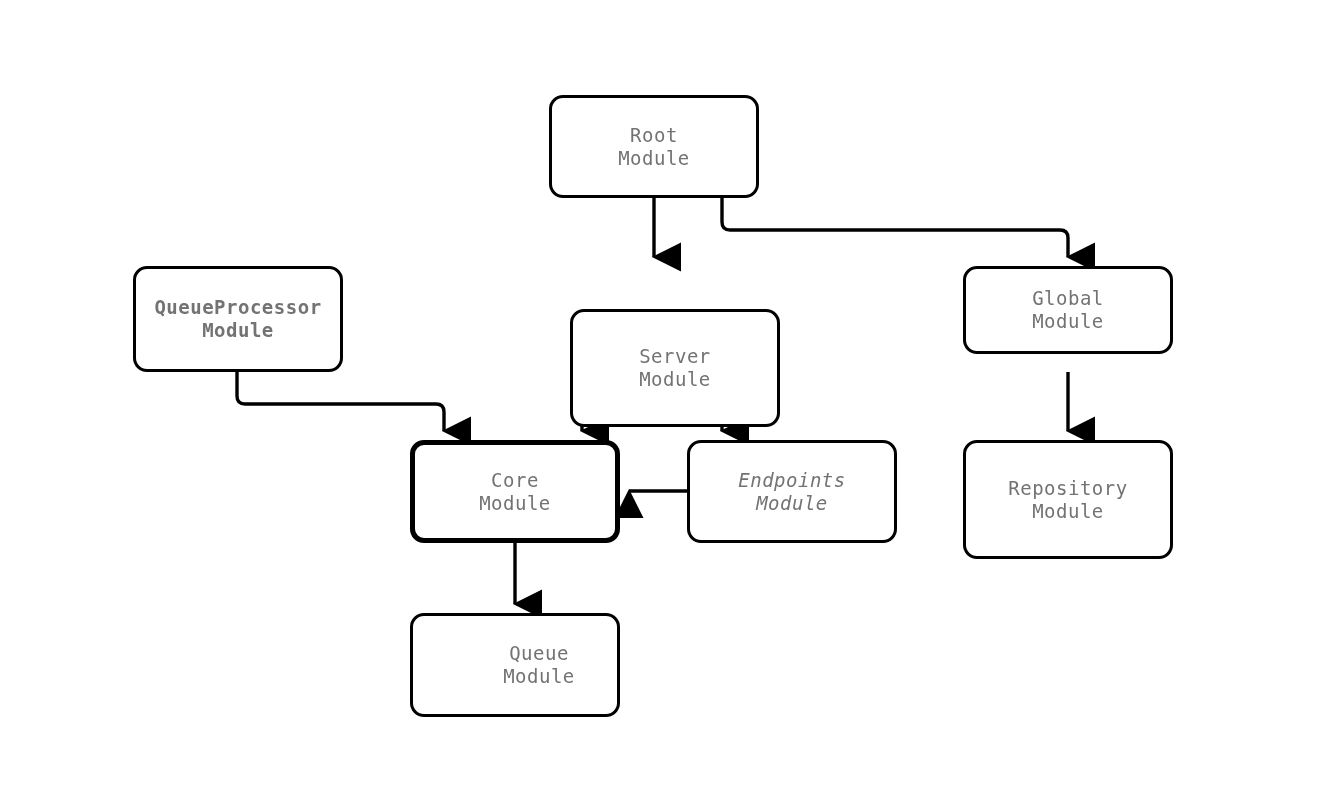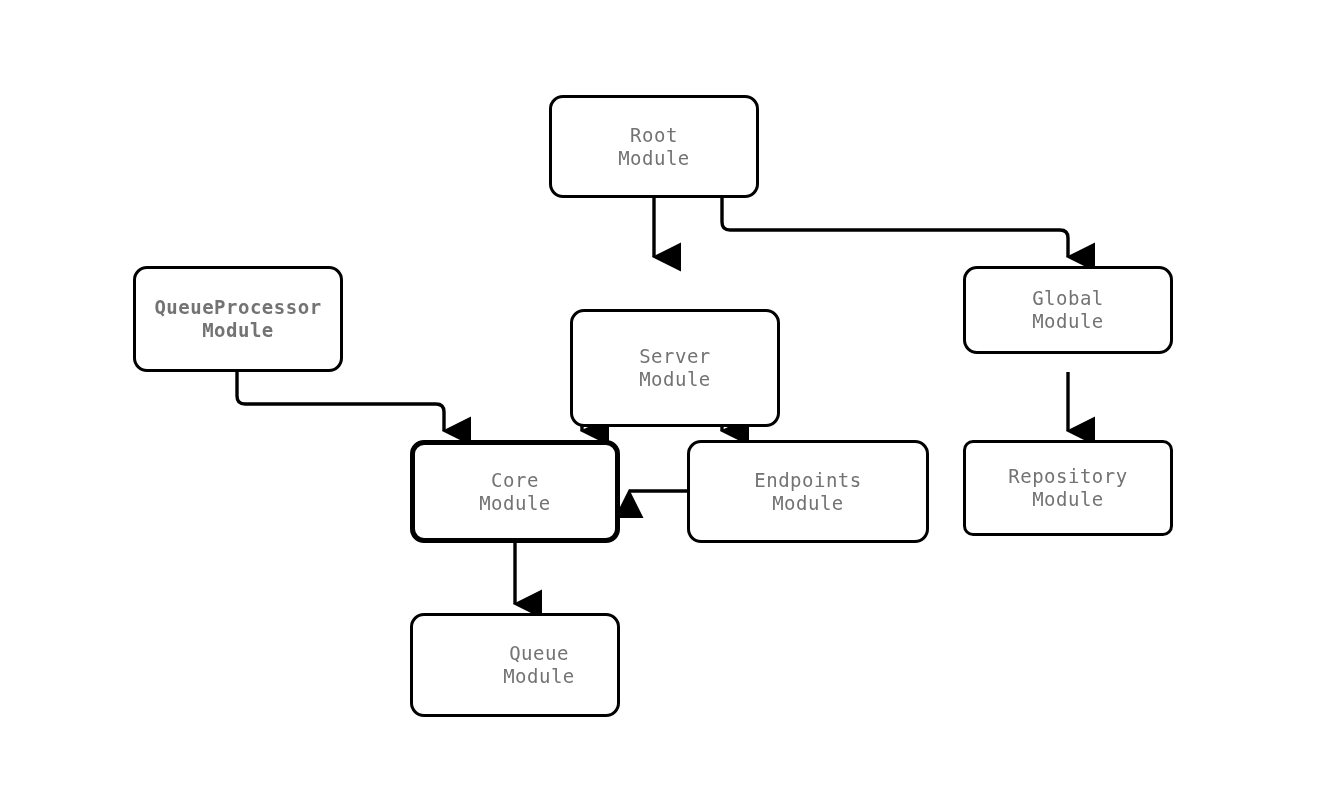--- a/index.html
+++ b/index.html
@@ -90,25 +90,25 @@
         <div class="node-line">Module</div>
       </div>
       <div class="node" style="left: 963px; top: 266px; width: 210px; height: 88px; background: rgb(255, 255, 255); border-color: rgb(0, 0, 0);">
         <div class="node-line">Global</div>
         <div class="node-line">Module</div>
       </div>
       <div class="node emphasis" style="left: 410px; top: 440px; width: 210px; height: 103px; background: rgb(255, 255, 255); border-color: rgb(0, 0, 0);">
         <div class="node-line">Core</div>
         <div class="node-line">Module</div>
       </div>
-      <div class="node" style="left: 687px; top: 440px; width: 242px; height: 103px; background: rgb(255, 255, 255); border-color: rgb(0, 0, 0);">
+      <div class="node" style="left: 687px; top: 440px; width: 210px; height: 103px; background: rgb(255, 255, 255); border-color: rgb(0, 0, 0); font-style: italic;">
         <div class="node-line">Endpoints</div>
         <div class="node-line">Module</div>
       </div>
-      <div class="node" style="left: 963px; top: 440px; width: 210px; height: 96px; background: rgb(255, 255, 255); border-color: rgb(0, 0, 0); border-radius: 10px;">
+      <div class="node" style="left: 963px; top: 440px; width: 210px; height: 119px; background: rgb(255, 255, 255); border-color: rgb(0, 0, 0);">
         <div class="node-line">Repository</div>
         <div class="node-line">Module</div>
       </div>
       <div class="node" style="left: 410px; top: 613px; width: 210px; height: 104px; background: rgb(255, 255, 255); border-color: rgb(0, 0, 0); padding-left: 48px;">
         <div class="node-line">Queue</div>
         <div class="node-line">Module</div>
       </div>
     </div>
 
 </div>

